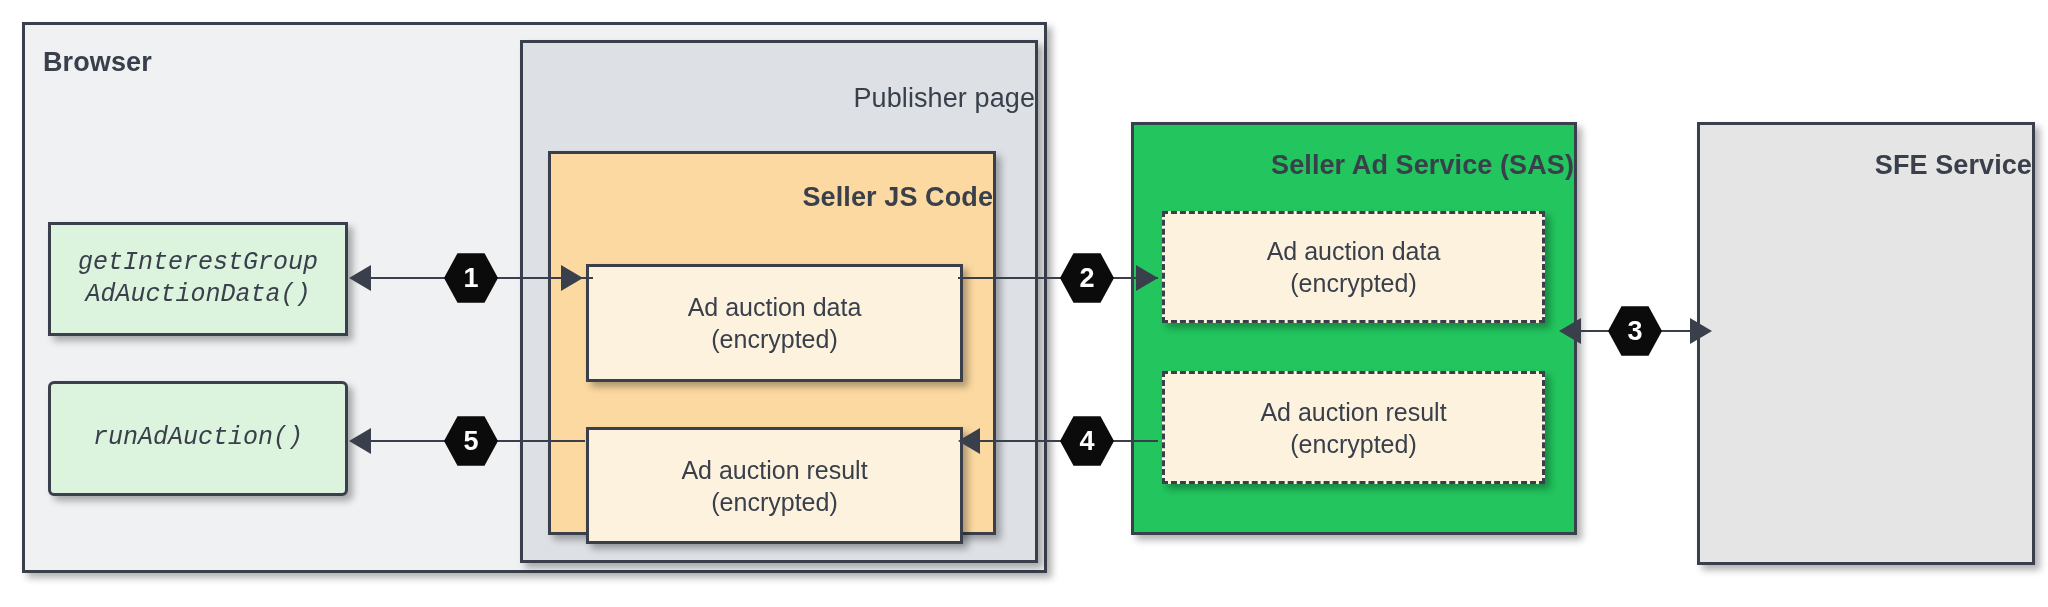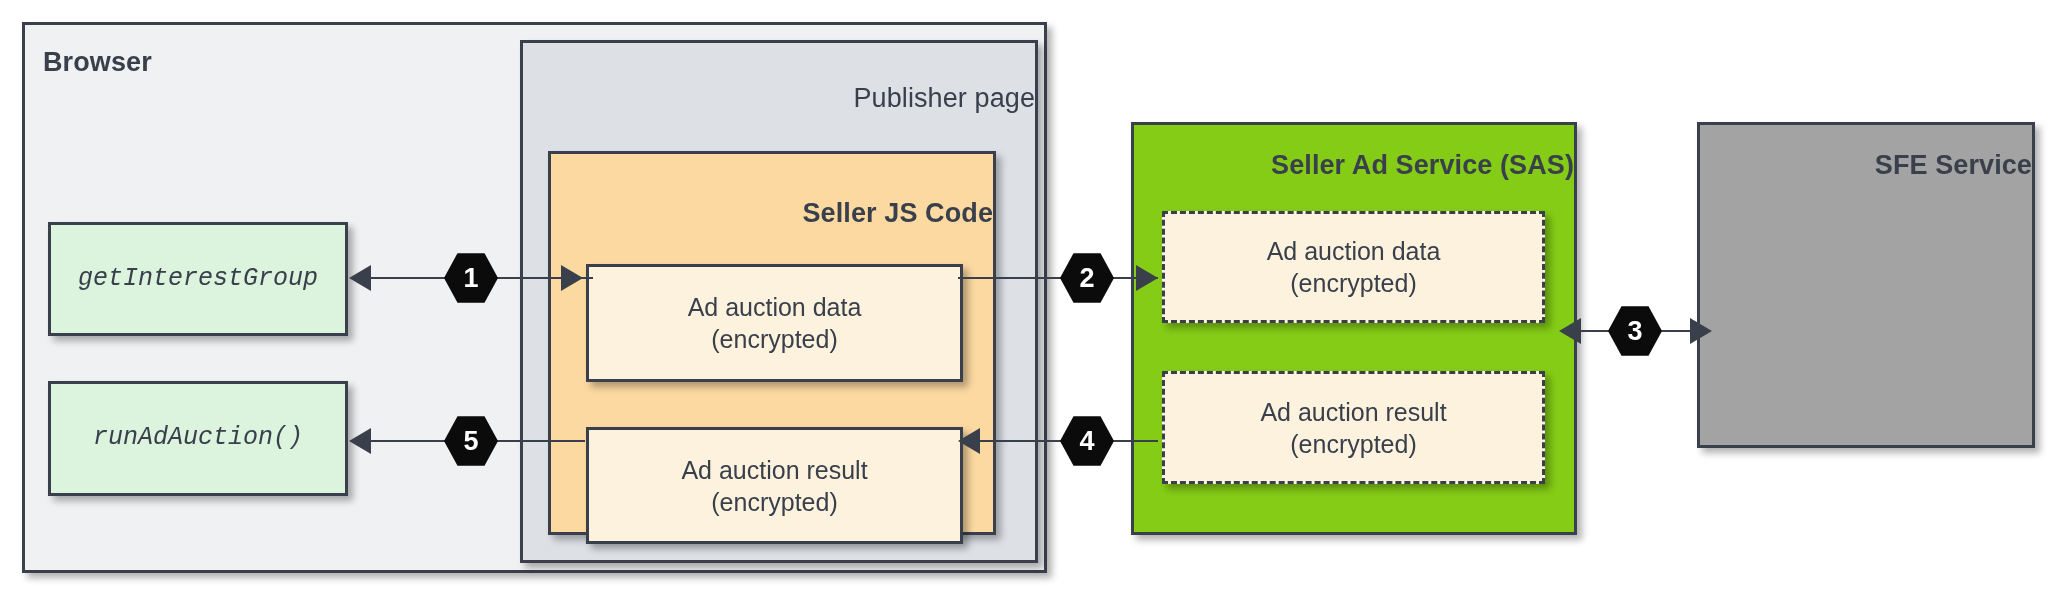--- a/index.html
+++ b/index.html
@@ -51,39 +51,39 @@
     top: 40px;
     font-size: 27px;
     font-weight: normal;
   }
   
   #sellerjs {
     left: 548px; top: 151px; width: 448px; height: 384px;
     background: #fcd9a0;
   }
   #sellerjs-title {
-    top: 44px;
+    top: 28px;
     font-size: 27px;
     font-weight: bold;
     padding-left: 32px;
   }
   
   #sas {
     left: 1131px; top: 122px; width: 446px; height: 413px;
-    background: #84cc16;
+    background: #22c55e;
   }
   #sas-title {
     top: 25px;
     font-size: 27px;
     font-weight: bold;
   }
   
   #sfe {
-    left: 1697px; top: 122px; width: 338px; height: 326px;
-    background: #a3a3a3;
+    left: 1697px; top: 122px; width: 338px; height: 443px;
+    background: #e5e5e5;
   }
   #sfe-title {
     top: 25px;
     font-size: 27px;
     font-weight: bold;
   }
   
   .card {
     position: absolute;
     box-sizing: border-box;
@@ -162,23 +162,24 @@
 <body>
 
 <div id="canvas">
 
   <div class="box" id="browser">
     <div class="box-title" id="browser-title">Browser</div>
   </div>
 
   <div class="greenbox" style="left:48px; top:222px; width:300px; height:114px;">
     <span>getInterestGroup</span>
-  </div>
-
-  <div class="greenbox" style="left:48px; top:381px; width:300px; height:115px;">
+    <span>AdAuctionData()</span>
+  </div>
+
+  <div class="greenbox" style="left:48px; top:381px; width:300px; height:115px;border-radius:6px;">
     <span>runAdAuction()</span>
   </div>
 
   <div class="box" id="publisher">
     <div class="box-title" id="publisher-title">Publisher page</div>
   </div>
 
   <div class="box" id="sellerjs">
     <div class="box-title" id="sellerjs-title">Seller JS Code</div>
 

